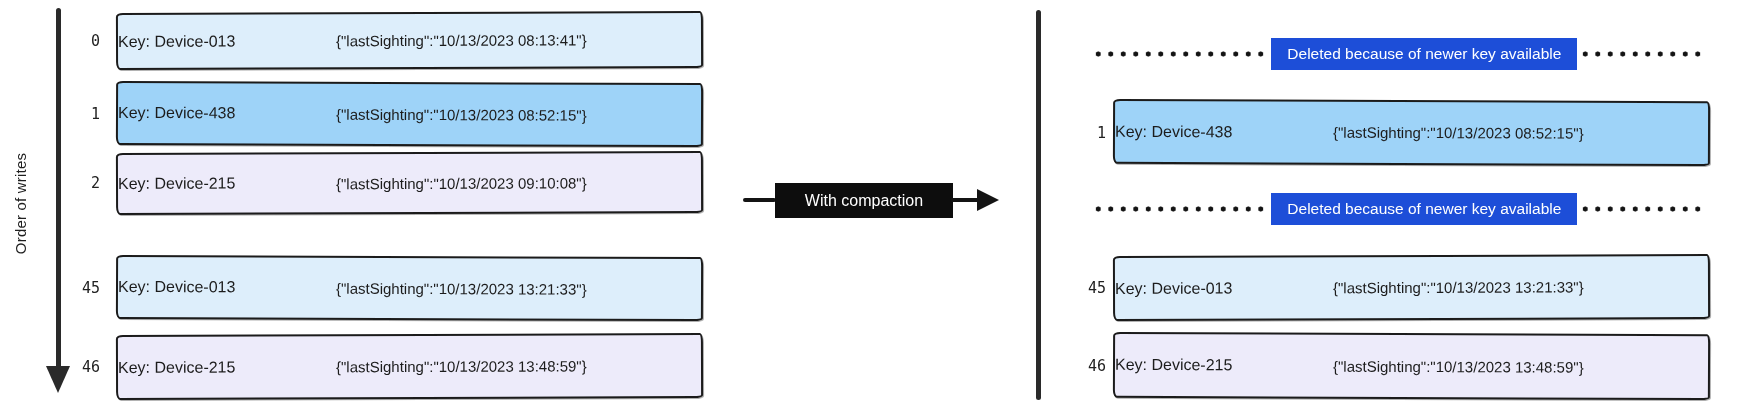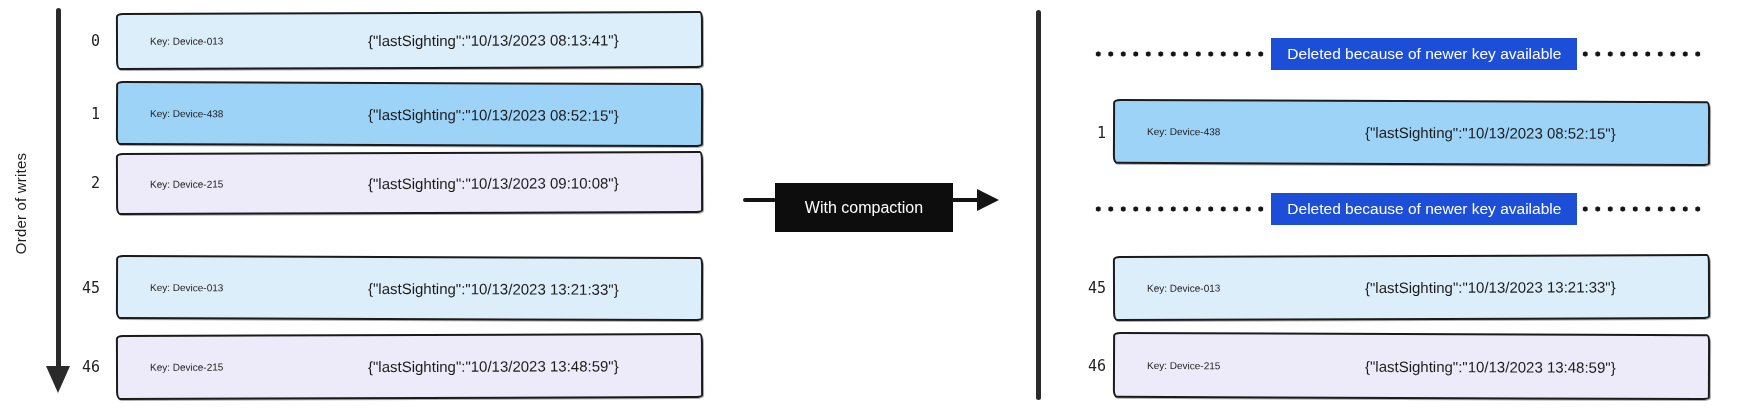--- a/index.html
+++ b/index.html
@@ -21,35 +21,35 @@
   .idx-r{left:1062px;}
   
   .record{position:absolute;display:flex;align-items:center;box-sizing:border-box;
     border:2.5px solid #1b1b1b;
     border-radius:7px 3px 9px 4px / 4px 9px 3px 8px;
     box-shadow:1px 1px 0 rgba(27,27,27,.35);}
   .record.tilt-a{transform:rotate(-.18deg);}
   .record.tilt-b{transform:rotate(.22deg);}
   .rec-l{left:116px;width:587px;}
   .rec-r{left:1113px;width:597px;}
-  .rec-key{width:218px;padding-left:24px;font-size:10px;white-space:nowrap;margin-left:8px;}
+  .rec-key{width:218px;font-size:16px;white-space:nowrap;}
   .rec-val{font-size:15px;white-space:nowrap;}
   
   .right-bar{position:absolute;left:1036px;top:10px;width:5px;height:390px;background:#2a2a2a;border-radius:3px;}
   
   .del-row{position:absolute;left:1092px;width:614px;display:flex;align-items:center;}
   .dots{height:6px;background-image:radial-gradient(circle,#141414 2.3px,transparent 2.8px);
     background-size:12.5px 6px;background-repeat:repeat-x;background-position:left center;}
   .dots-l{flex:1.4;}
   .dots-r{flex:1;}
   .del-badge{background:#1d4ed8;color:#ffffff;font-size:15.5px;white-space:nowrap;
     padding:7px 16px;margin:0 2px;}
   
   .mid-line{position:absolute;left:743px;top:198px;width:33px;height:4px;background:#141414;border-radius:2px;}
-  .mid-badge{position:absolute;left:775px;top:183px;width:178px;height:49px;background:#0d0d0d;color:#fff;
+  .mid-badge{position:absolute;left:775px;top:183px;width:178px;height:35px;background:#0d0d0d;color:#fff;
     display:flex;align-items:center;justify-content:center;font-size:16px;white-space:nowrap;}
   .mid-line2{position:absolute;left:951px;top:198px;width:29px;height:4px;background:#141414;border-radius:2px;}
   .mid-head{position:absolute;left:977px;top:189px;width:0;height:0;
     border-top:11px solid transparent;border-bottom:11px solid transparent;border-left:22px solid #141414;}
 </style>
 </head>
 <body>
 
 <div class="canvas">
 

